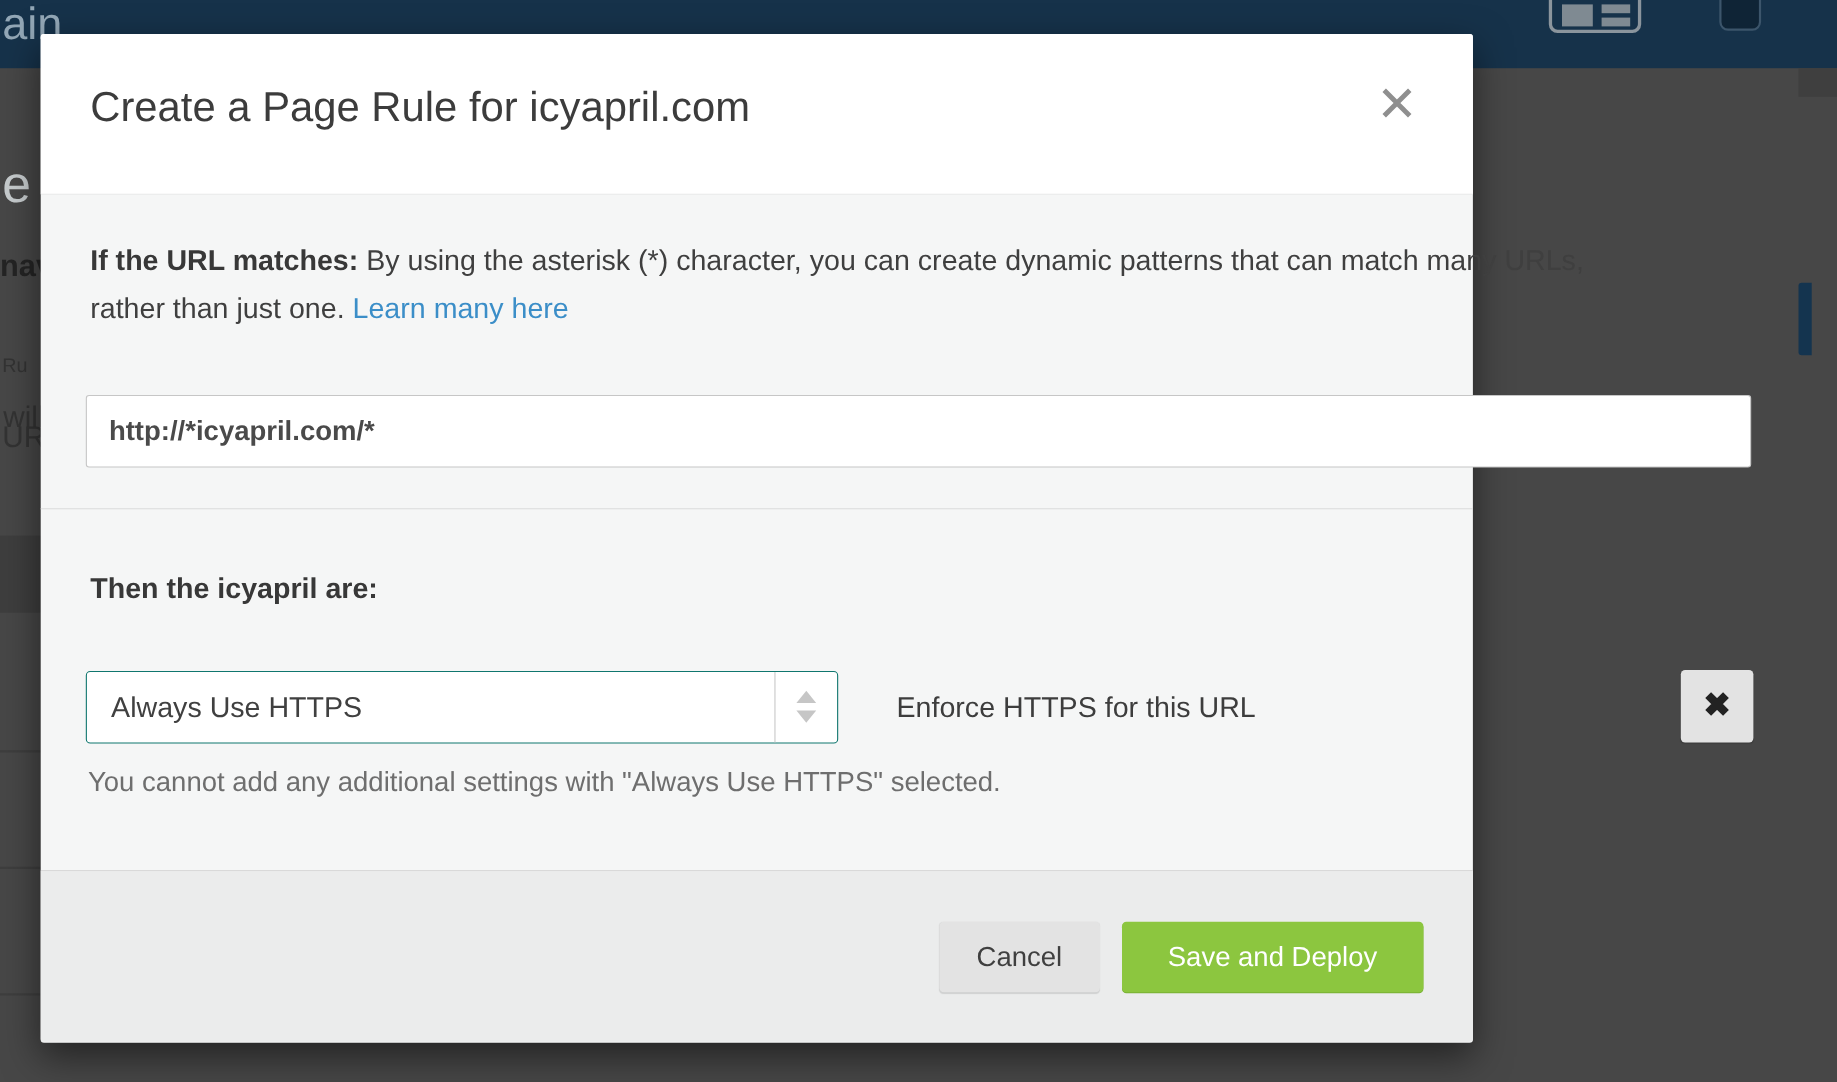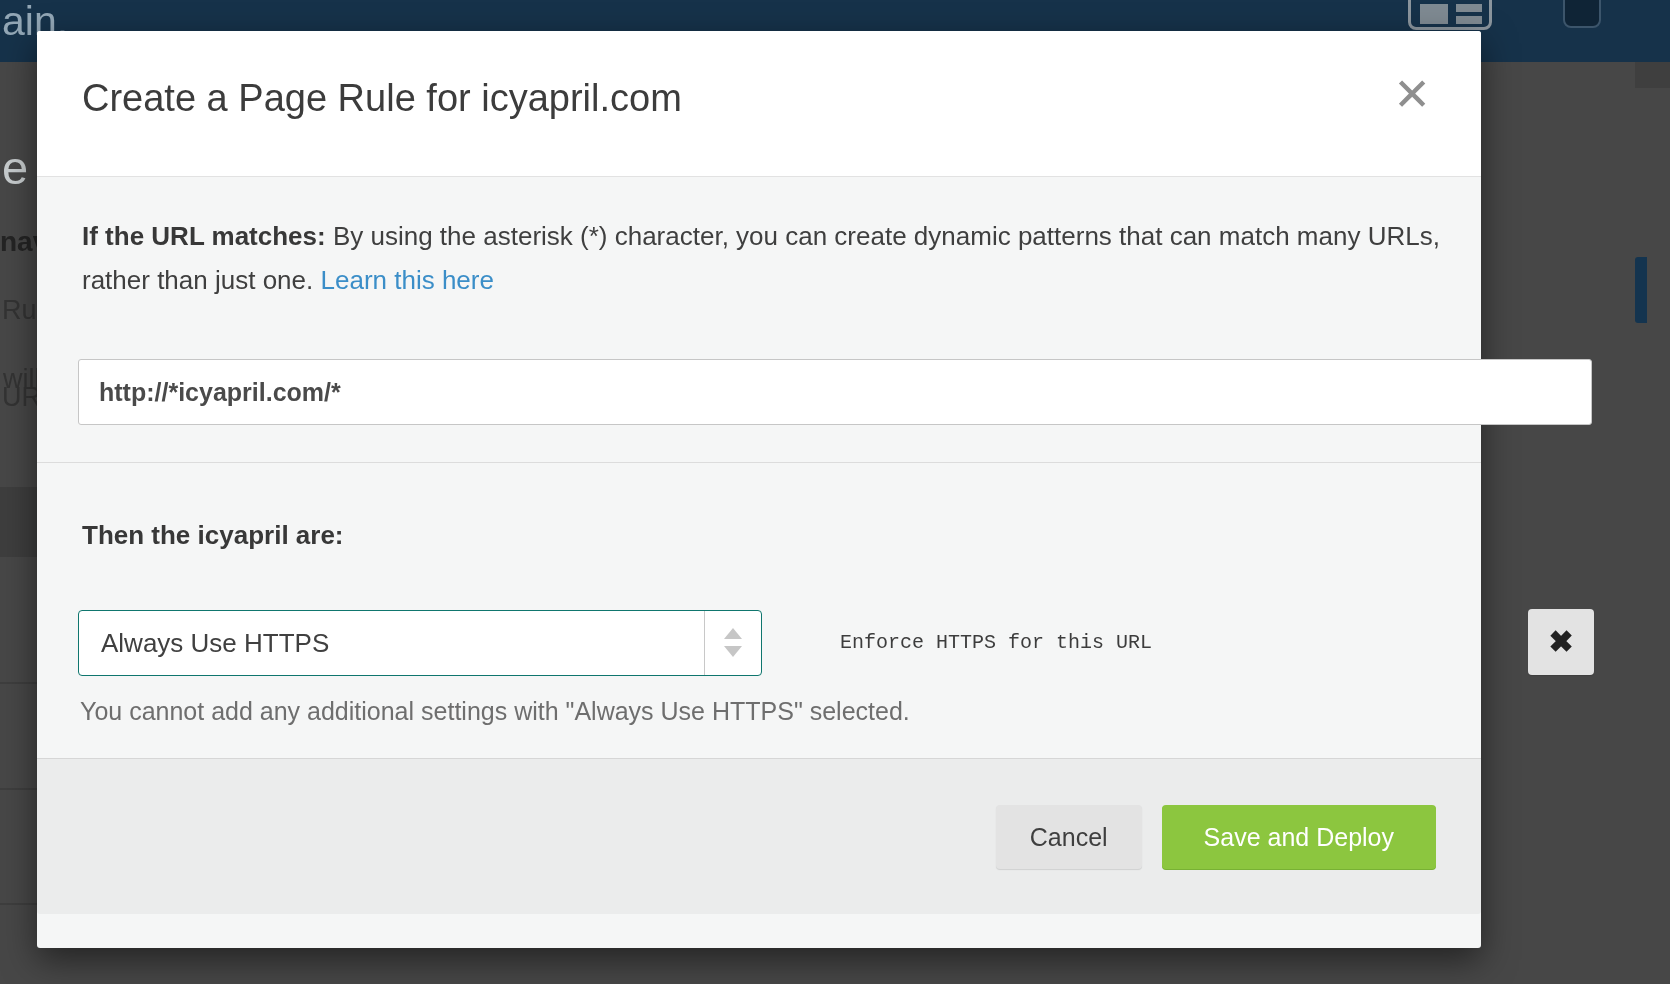--- a/index.html
+++ b/index.html
@@ -57,39 +57,39 @@
   .bg-button-sliver {
     position: absolute;
     left: 1635px; top: 257px;
     width: 12px; height: 66px;
     background: #14344f;
     border-radius: 3px 0 0 3px;
   }
   .bg-frag { position: absolute; color: #333333; }
   .bg-frag.f-e    { left: 2px; top: 140px; font-size: 47px; color: #c7ccce; }
   .bg-frag.f-nav  { left: 0px; top: 226px; font-size: 28px; font-weight: bold; color: #242424; }
-  .bg-frag.f-ru   { left: 2px; top: 295px; font-size: 27px; }
+  .bg-frag.f-ru   { left: 2px; top: 322px; font-size: 18px; }
   .bg-frag.f-will { left: 3px; top: 348px; font-size: 27px; margin-top: 16px; }
   .bg-frag.f-ur   { left: 2px; top: 382px; font-size: 27px; }
   .bg-table-head {
     position: absolute;
     left: 0; top: 487px; width: 37px; height: 70px;
     background: #3e3e3e;
   }
   .bg-row-line {
     position: absolute;
     left: 0; width: 37px; height: 2px;
     background: #3e3e3e;
   }
 
   
   .modal {
     position: absolute;
     left: 37px; top: 31px;
-    width: 1444px; height: 917px;
+    width: 1302px; height: 917px;
     background: #f5f6f6;
     border-radius: 3px;
     box-shadow: 0 12px 34px rgba(0,0,0,0.5);
   }
   .modal-header {
     position: absolute;
     left: 0; top: 0;
     width: 100%; height: 146px;
     background: #ffffff;
     border-bottom: 1px solid #e2e2e2;
@@ -180,25 +180,24 @@
     width: 0; height: 0;
     margin: 0 auto;
     border-left: 9px solid transparent;
     border-right: 9px solid transparent;
   }
   .tri-up   { margin-top: 17px; border-bottom: 11px solid #c6c6c6; }
   .tri-down { margin-top: 7px;  border-top: 11px solid #c6c6c6; }
 
   .setting-desc {
     position: absolute;
-    left: 803px; top: 579px;
+    left: 778px; top: 579px;
     height: 66px; line-height: 66px;
-    font-size: 20px;
+    font-size: 26px;
     color: #3d3d3d;
-    font-family: Liberation Mono, monospace;
   }
 
   .remove-setting-btn {
     position: absolute;
     left: 1491px; top: 578px;
     width: 66px; height: 66px;
     background: #e3e3e3;
     border: none;
     border-radius: 4px;
     box-shadow: 0 1px 1px rgba(0,0,0,0.12);
@@ -213,21 +212,21 @@
 
   .setting-note {
     position: absolute;
     left: 43px; top: 666px;
     font-size: 25px;
     color: #6e6e6e;
   }
 
   .modal-footer {
     position: absolute;
-    left: 0; top: 727px;
+    left: 0; top: 760px;
     width: 100%; height: 156px;
     background: #ebecec;
     border-top: 1px solid #d6d6d6;
     border-radius: 0 0 3px 3px;
   }
   .footer-buttons {
     position: absolute;
     right: 45px; top: 46px;
     display: flex;
     gap: 20px;
@@ -280,21 +279,21 @@
   <div class="bg-row-line" style="top:788px"></div>
   <div class="bg-row-line" style="top:903px"></div>
 
   <div class="modal">
 
     <div class="modal-header">
       <div class="modal-title">Create a Page Rule for icyapril.com</div>
       <button class="modal-close">✕</button>
     </div>
 
-    <p class="url-paragraph"><span class="bold">If the URL matches:</span> <span>By using the asterisk (*) character, you can create dynamic patterns that can match many URLs, rather than just one.</span> <a class="link">Learn this here</a></p>
+    <p class="url-paragraph"><span class="bold">If the URL matches:</span> <span>By using the asterisk (*) character, you can create dynamic patterns that can match many URLs, rather than just one.</span> <a class="link">Learn many here</a></p>
 
     <input class="url-input" type="text" value="http://*icyapril.com/*" style="">
 
     <div class="section-divider"></div>
 
     <div class="settings-heading">Then the icyapril are:</div>
 
     <div class="setting-select">
       <div class="value">Always Use HTTPS</div>
       <div class="stepper">

